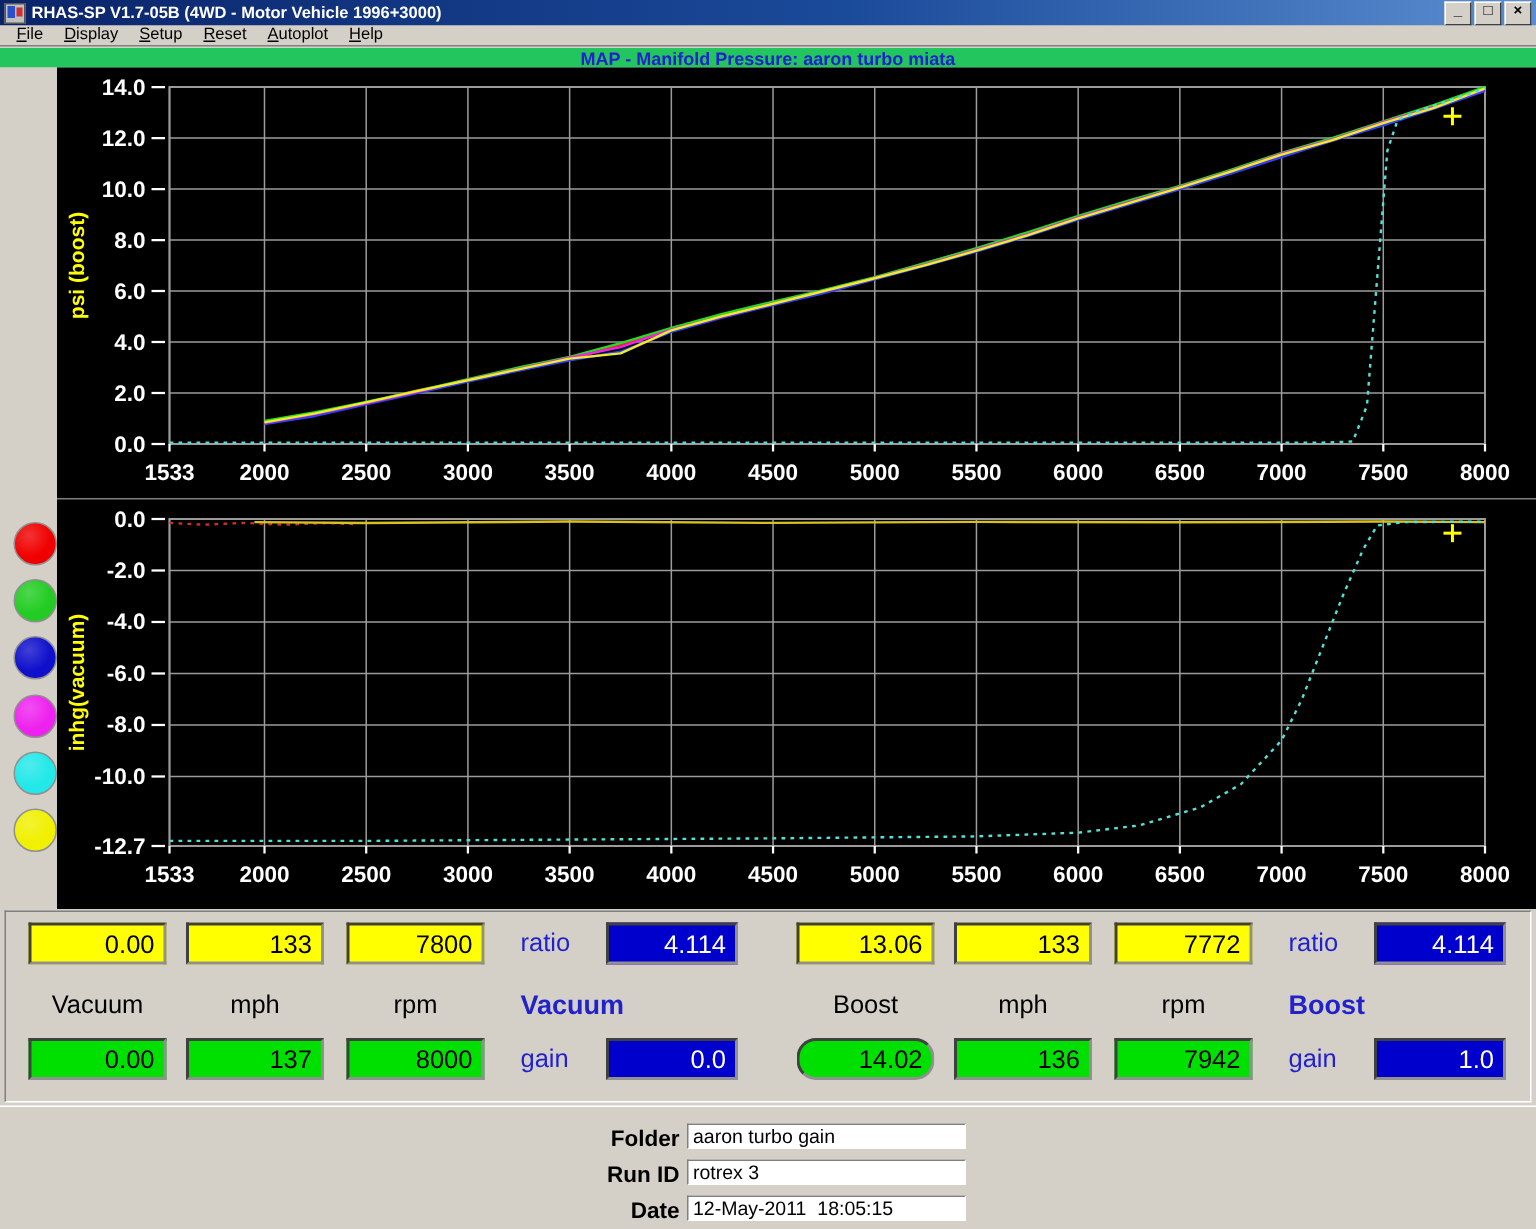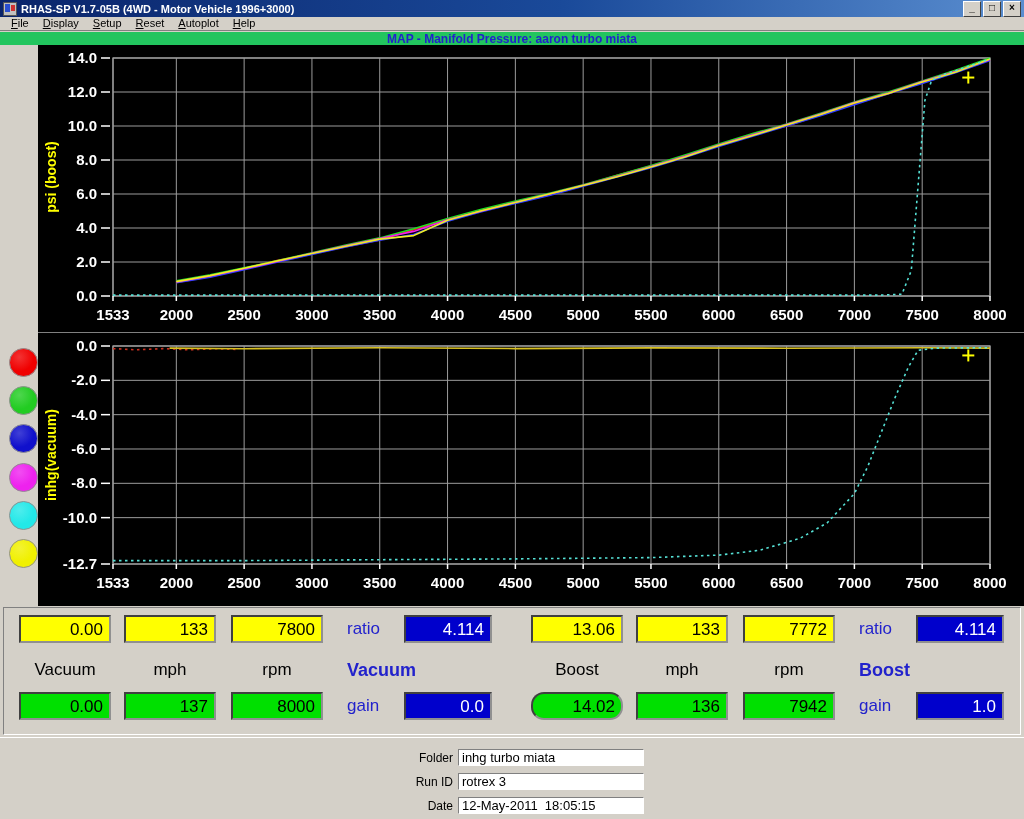--- a/index.html
+++ b/index.html
@@ -62,21 +62,21 @@
     font-size:17px;text-align:right;padding:3px 6px 0 0;color:#000;
   }
   .pf.yellow{background:#ffff00;}
   .pf.green{background:#00e000;}
   .pf.blue{background:#0000cc;color:#fff;}
   .plabel{position:absolute;font-size:17px;color:#000;text-align:center;}
   .plabel.blue{color:#2222cc;text-align:left;}
   .plabel.btitle{color:#2222cc;font-weight:bold;font-size:18px;text-align:left;}
   
   .footer{position:absolute;left:0;top:737px;width:1024px;height:82px;background:#d4d0c8;border-top:1px solid #fff;}
-  .ff-label{position:absolute;font-size:12px;font-weight:normal;color:#000;text-align:right;width:70px;}
+  .ff-label{position:absolute;font-size:15px;font-weight:bold;color:#000;text-align:right;width:70px;}
   .ff-box{
     position:absolute;width:186px;height:17px;background:#fff;color:#000;
     border:1px solid;border-color:#808080 #fff #fff #808080;
     font-size:13px;padding:0 3px;box-sizing:border-box;line-height:16px;white-space:pre;
   }
   .logo-panel{
     position:absolute;left:665px;top:6px;width:357px;height:73px;background:#fdfdfd;
     border:1px solid #e0e0e0;box-sizing:border-box;
   }
   .red-sliver{position:absolute;right:0px;top:14px;width:5px;height:38px;background:#d02020;border-radius:4px 0 0 4px;}
@@ -289,18 +289,18 @@
     <div class="plabel " style="left: 739px; top: 52px; width: 92px;">rpm</div>
     <div class="plabel blue" style="left: 855px; top: 11px;">ratio</div>
     <div class="plabel btitle" style="left: 855px; top: 52px;">Boost</div>
     <div class="plabel blue" style="left: 855px; top: 88px;">gain</div>
     <div class="pf blue" style="left: 912px; top: 7px; width: 88px;">4.114</div>
     <div class="pf blue" style="left: 912px; top: 84px; width: 88px;">1.0</div>
   </div>
 
 <div class="footer" id="footer">
 <div class="ff-label" style="left: 383px; top: 13px;">Folder</div>
-    <div class="ff-box" style="left: 458px; top: 11px;">inhg turbo miata</div>
+    <div class="ff-box" style="left: 458px; top: 11px;">aaron turbo gain</div>
     <div class="ff-label" style="left: 383px; top: 37px;">Run ID</div>
     <div class="ff-box" style="left: 458px; top: 35px;">rotrex 3</div>
     <div class="ff-label" style="left: 383px; top: 61px;">Date</div>
     <div class="ff-box" style="left: 458px; top: 59px;">12-May-2011  18:05:15</div>
   </div>
 
 </body></html>

